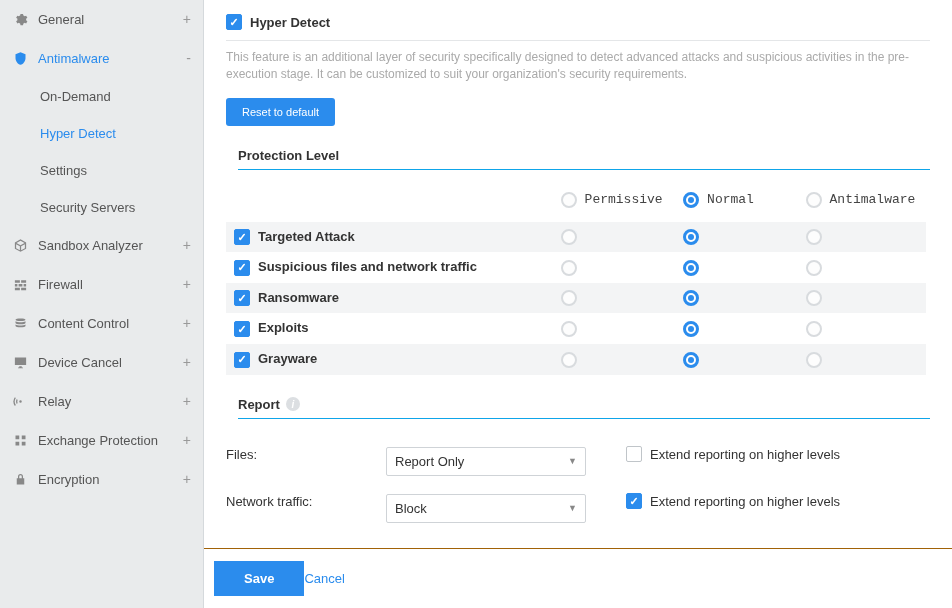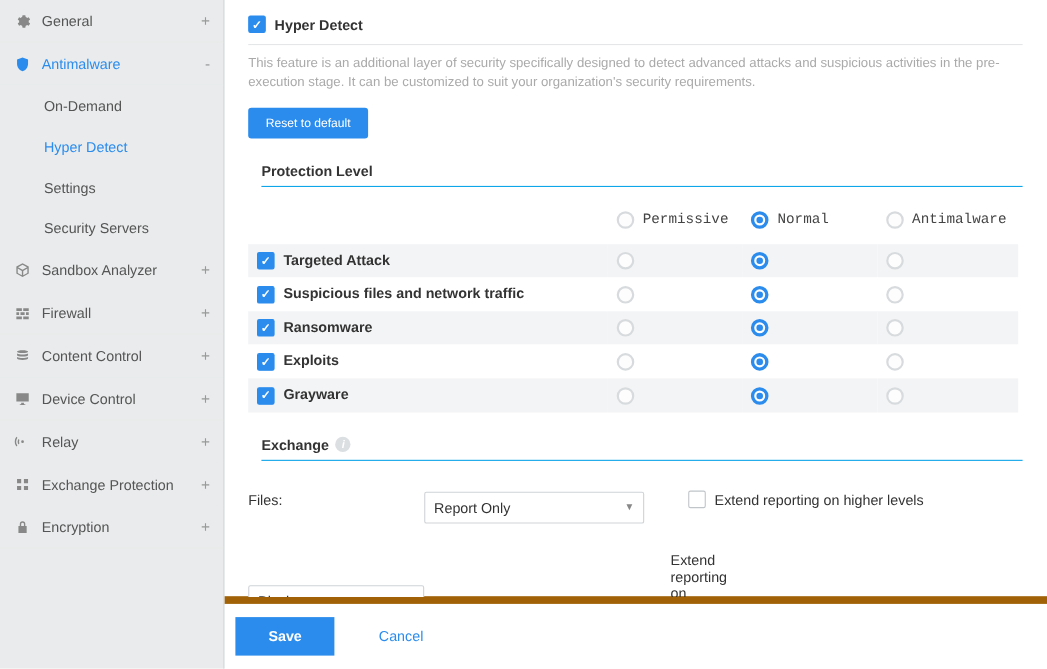--- a/index.html
+++ b/index.html
@@ -30,25 +30,25 @@
 .prot-table th { font-weight: normal; color: #444; text-align: left; padding: 10px 8px; }
 .prot-table td { padding: 7px 8px; font-weight: bold; }
 .prot-table tbody tr:nth-child(odd) { background: #f3f4f5; }
 .prot-table .lbl-cell { width: 320px; }
 .radio { width: 16px; height: 16px; border-radius: 50%; border: 2px solid #d8dbde; display: inline-block; cursor: pointer; position: relative; vertical-align: middle; background: #fdfdfd; }
 .radio.selected { border-color: #2b8ced; border-width: 3px; }
 .radio.selected::after { content: ""; position: absolute; width: 6px; height: 6px; border-radius: 50%; background: #2b8ced; top: 50%; left: 50%; transform: translate(-50%, -50%); }
 .radio.header-sel { border-color: #2b8ced; border-width: 3px; }
 .radio.header-sel::after { content: ""; position: absolute; width: 6px; height: 6px; border-radius: 50%; background: #2b8ced; top: 50%; left: 50%; transform: translate(-50%, -50%); }
 .prot-col { width: 120px; text-align: left; font-family: Liberation Mono, monospace; }
-.actions-grid { display: grid; grid-template-columns: 160px 200px 40px auto; row-gap: 26px; align-items: center; margin-top: 14px; }
+.actions-grid { display: grid; grid-template-columns: 160px 200px 40px auto; row-gap: 4px; align-items: center; margin-top: 14px; }
 .select { border: 1px solid #cfd3d7; border-radius: 2px; padding: 6px 8px; font-size: 13px; background: #fff; display: flex; justify-content: space-between; align-items: center; cursor: pointer; margin-top: 14px; }
 .select .caret { color: #888; font-size: 9px; }
 .ext-label { display: flex; align-items: flex-end; }
-.footer { border-top: 7px solid #a16207; padding: 12px 10px; display: flex; gap: 40px; align-items: center; }
+.footer { border-top: 1px solid #a16207; padding: 12px 10px; display: flex; align-items: center; }
 .btn-save { background: #2b8ced; color: #fff; border: none; padding: 10px 30px; font-weight: bold; font-size: 13px; cursor: pointer; }
 .btn-cancel { background: none; border: none; color: #2b8ced; font-weight: normal; font-size: 13px; cursor: pointer; }
 .th-lbl { display: inline-flex; align-items: center; gap: 8px; }
 </style>
 </head>
 <body>
 
 <div class="layout">
   <div class="sidebar">
     <div class="side-item">
@@ -101,21 +101,21 @@
         </span>
       <span>Content Control</span>
       <span class="expand">+</span>
     </div>
     <div class="side-item">
       <span class="icon">
           <svg viewBox="0 0 24 24" width="15" height="15">
             <path d="M3 4h18v12H3zm7 14h4v2h-4zm-2 2h8v1H8z"></path>
           </svg>
         </span>
-      <span>Device Control</span>
+      <span>Device Cancel</span>
       <span class="expand">+</span>
     </div>
     <div class="side-item">
       <span class="icon">
           <svg viewBox="0 0 24 24" width="15" height="15">
             <path d="M6 8a8 8 0 000 8l1.5-1.5a6 6 0 010-5L6 8zm-3-3a12 12 0 000 14l1.5-1.5a10 10 0 010-11L3 5zm9 5a2 2 0 100 4 2 2 0 000-4z"></path>
           </svg>
         </span>
       <span>Relay</span>
       <span class="expand">+</span>
@@ -199,36 +199,37 @@
           <tr>
             <td class="lbl-cell"><span class="checkbox"></span><span>Grayware</span></td>
             <td><span class="radio"></span></td>
             <td><span class="radio selected"></span></td>
             <td><span class="radio"></span></td>
           </tr>
         </tbody>
       </table>
 
       <div class="section-title">
-        <span>Exchange</span>
+        <span>Report</span>
         <span class="info-icon">i</span>
       </div>
 
       <div class="actions-grid">
         <div>Files:</div>
         <div class="select">
           <span>Report Only</span>
           <span class="caret">▼</span>
         </div>
         <div></div>
         <div class="ext-label">
           <span class="checkbox unchecked"></span>
           <span>Extend reporting on higher levels</span>
         </div>
 
+        <div>Network traffic:</div>
         <div class="select">
           <span>Block</span>
           <span class="caret">▼</span>
         </div>
         <div></div>
         <div class="ext-label">
           <span class="checkbox"></span>
           <span>Extend reporting on higher levels</span>
         </div>
       </div>

